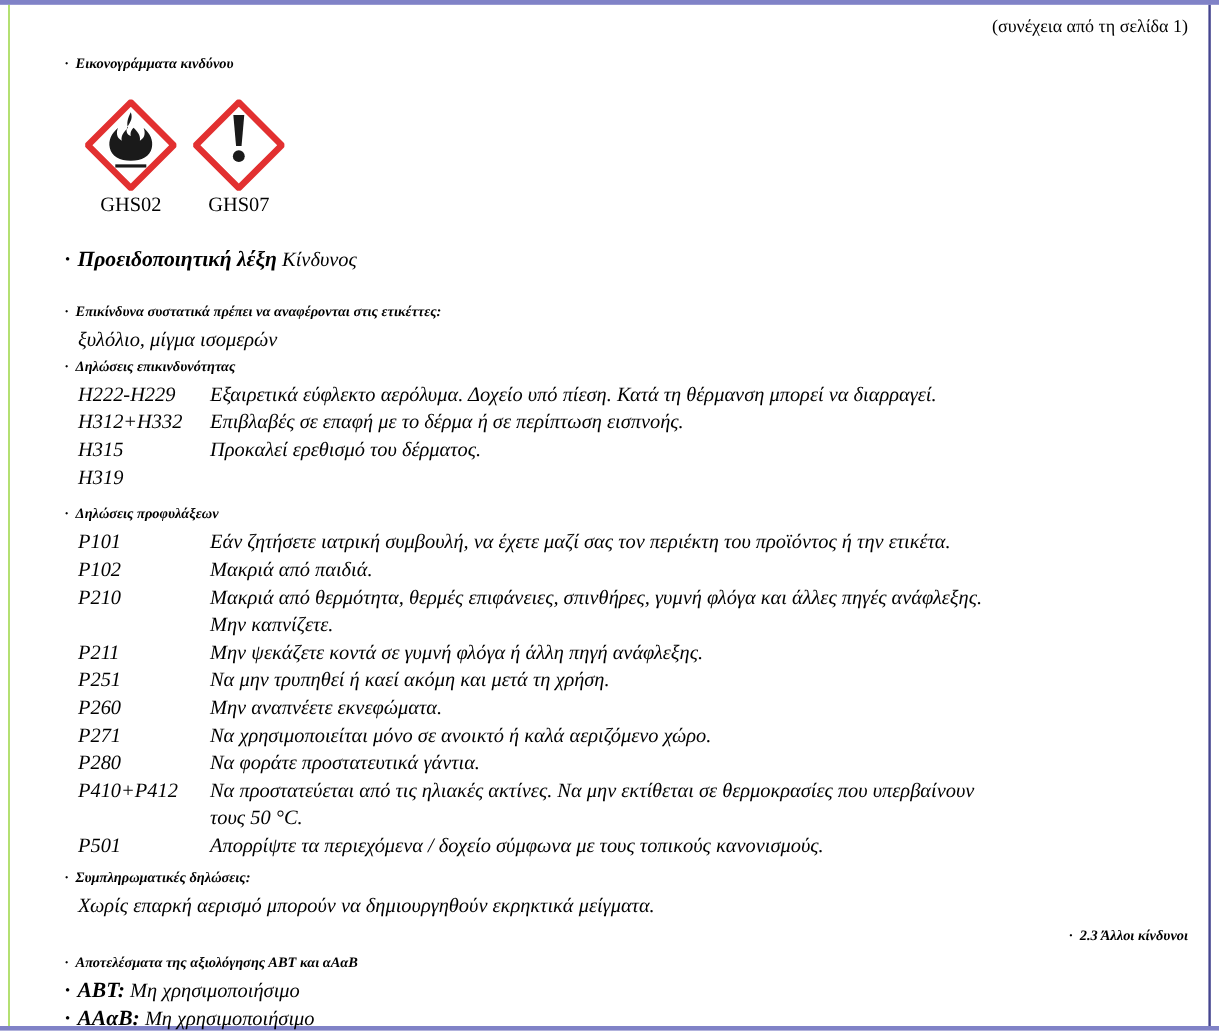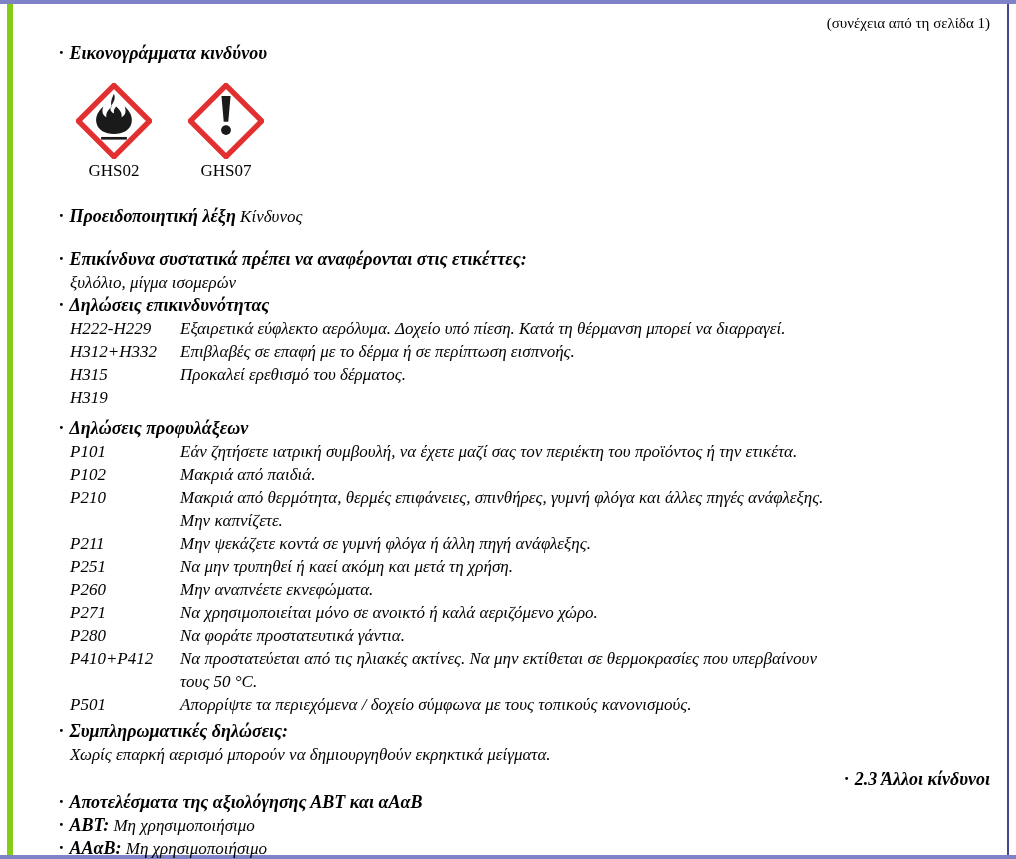--- a/index.html
+++ b/index.html
@@ -23,47 +23,47 @@
     background: #8082c7;
   }
   .edge-line.top { top: 0; }
   .edge-line.bottom { bottom: 0; }
   .frame {
     position: absolute;
     top: 4px;
     bottom: 4px;
     left: 7px;
     right: 7px;
-    border-left: 6px solid #84cc16;
+    border-left: 1px solid #84cc16;
     border-right: 2px solid #45458f;
     padding: 10px 17px 0 46px;
     box-sizing: border-box;
     font-style: italic;
     font-size: 17px;
     line-height: 23px;
   }
   .note {
     text-align: right;
     font-style: normal;
     font-size: 15px;
     line-height: 18px;
   }
   .sec-heading {
     font-weight: bold;
-    font-size: 18px;
+    font-size: 12px;
     line-height: 23px;
   }
   .bullet {
     display: inline-block;
     margin-right: 6px;
   }
   .h-picto { margin-top: 10px; }
   .picto-row {
     display: flex;
-    gap: 24px;
+    gap: 2px;
     margin-left: 11px;
     margin-top: 18px;
   }
   .picto {
     display: flex;
     flex-direction: column;
     align-items: center;
     width: 88px;
   }
   .picto svg { width: 76px; height: 76px; display: block; }

